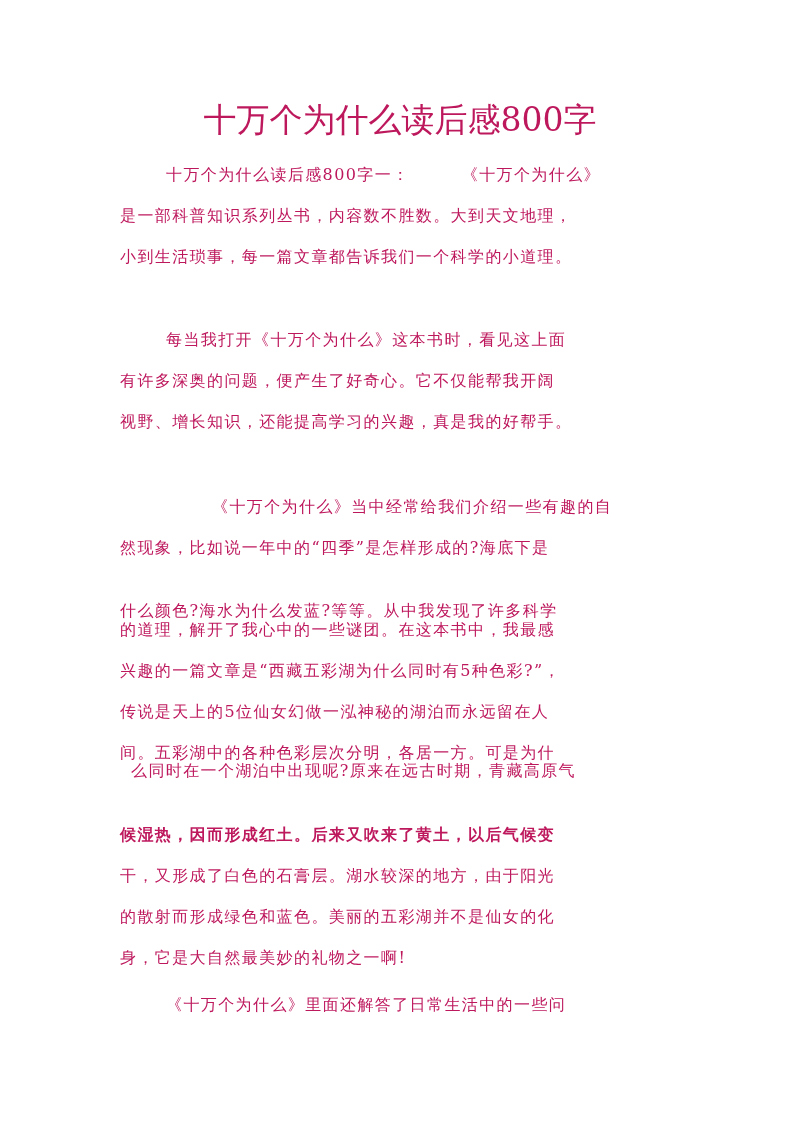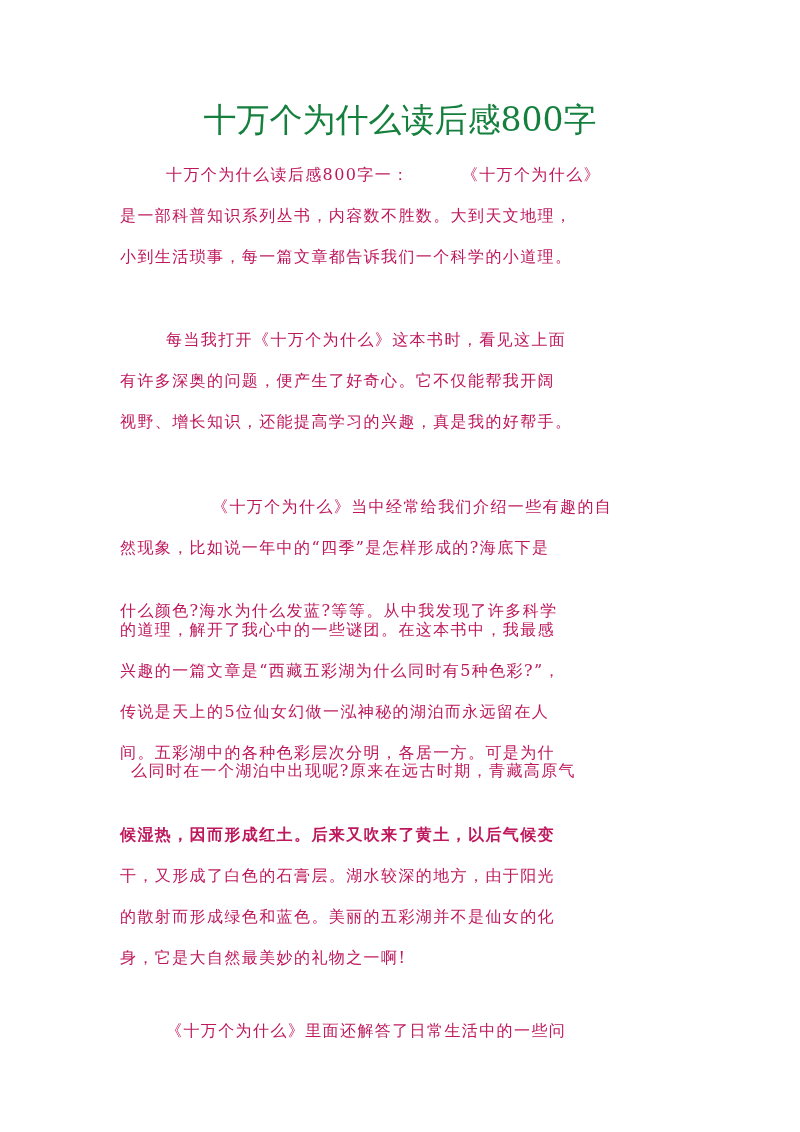--- a/index.html
+++ b/index.html
@@ -1,19 +1,19 @@
 <!DOCTYPE html>
 <html><head>
   <meta charset="utf-8">
   <style>
     html, body { margin: 0; padding: 0; background: #ffffff; }
     body { width: 800px; height: 1132px; position: relative; overflow: hidden;
            font-family: "DejaVu Serif", "Liberation Serif", serif; color: #111111; }
     .title { position: absolute; top: 98px; left: 0; width: 800px; text-align: center;
-             font-size: 33px; line-height: 44px; color: #15803d; letter-spacing: 0px; }
+             font-size: 33px; line-height: 44px; color: #be185d; letter-spacing: 0px; }
     .line { position: absolute; left: 120px; width: 575px; font-size: 16px; line-height: 30px;
             white-space: nowrap; letter-spacing: 1.4px; color: #be185d; }
     .indent { left: 166px; width: 530px; }
   </style>
 </head>
 <body>
 
 <div>
   <div class="title">十万个为什么读后感800字</div>
   <div id="lines">
@@ -28,15 +28,15 @@
       <div class="line" style="top: 568px; margin-top: 28px;">什么颜色?海水为什么发蓝?等等。从中我发现了许多科学</div>
       <div class="line" style="top: 615px;">的道理，解开了我心中的一些谜团。在这本书中，我最感</div>
       <div class="line" style="top: 656px;">兴趣的一篇文章是“西藏五彩湖为什么同时有5种色彩?”，</div>
       <div class="line" style="top: 697px;">传说是天上的5位仙女幻做一泓神秘的湖泊而永远留在人</div>
       <div class="line" style="top: 738px;">间。五彩湖中的各种色彩层次分明，各居一方。可是为什</div>
       <div class="line" style="top: 756px; margin-left: 11px;">么同时在一个湖泊中出现呢?原来在远古时期，青藏高原气</div>
       <div class="line" style="top: 820px; font-weight: bold;">候湿热，因而形成红土。后来又吹来了黄土，以后气候变</div>
       <div class="line" style="top: 861px;">干，又形成了白色的石膏层。湖水较深的地方，由于阳光</div>
       <div class="line" style="top: 902px;">的散射而形成绿色和蓝色。美丽的五彩湖并不是仙女的化</div>
       <div class="line" style="top: 943px;">身，它是大自然最美妙的礼物之一啊!</div>
-      <div class="line indent" style="top: 1016px;">《十万个为什么》里面还解答了日常生活中的一些问</div>
+      <div class="line indent" style="top: 990px;">《十万个为什么》里面还解答了日常生活中的一些问</div>
     </div>
 </div>
 
 </body></html>

